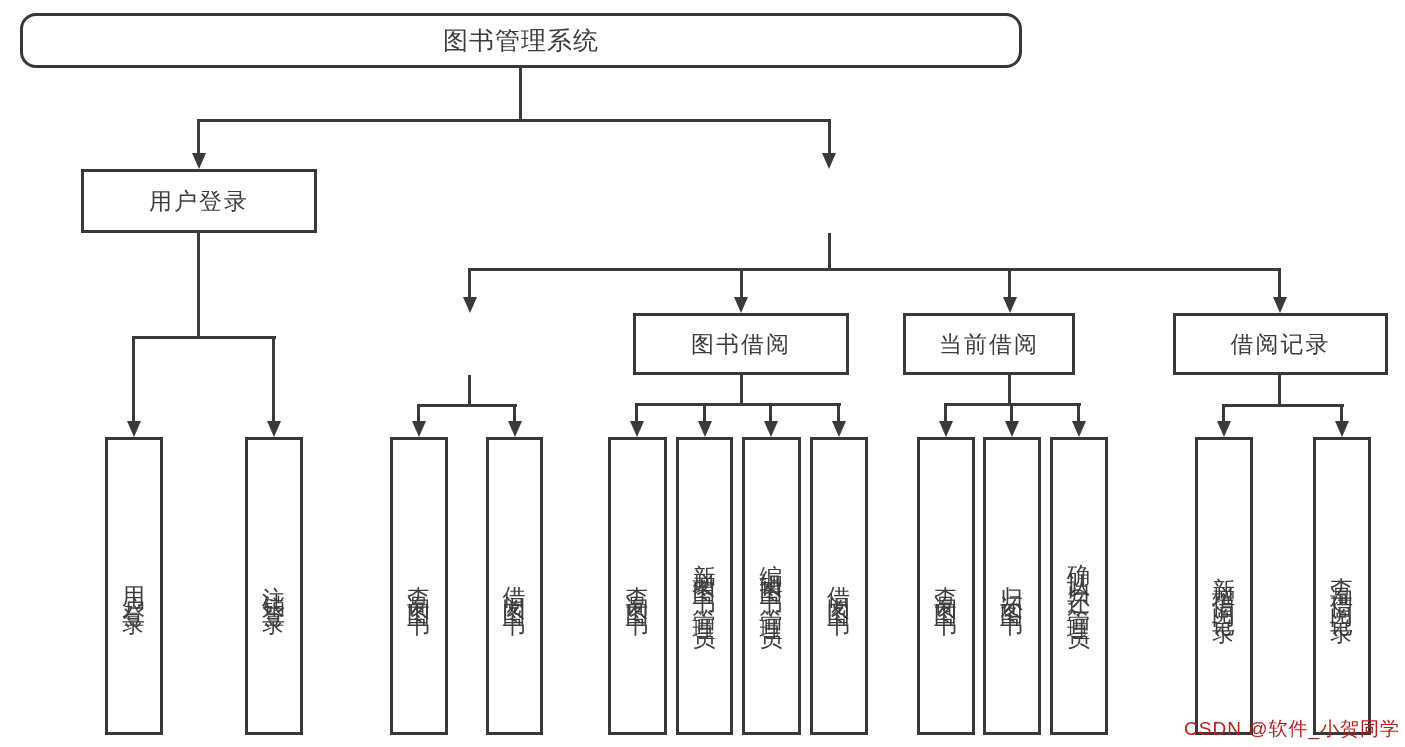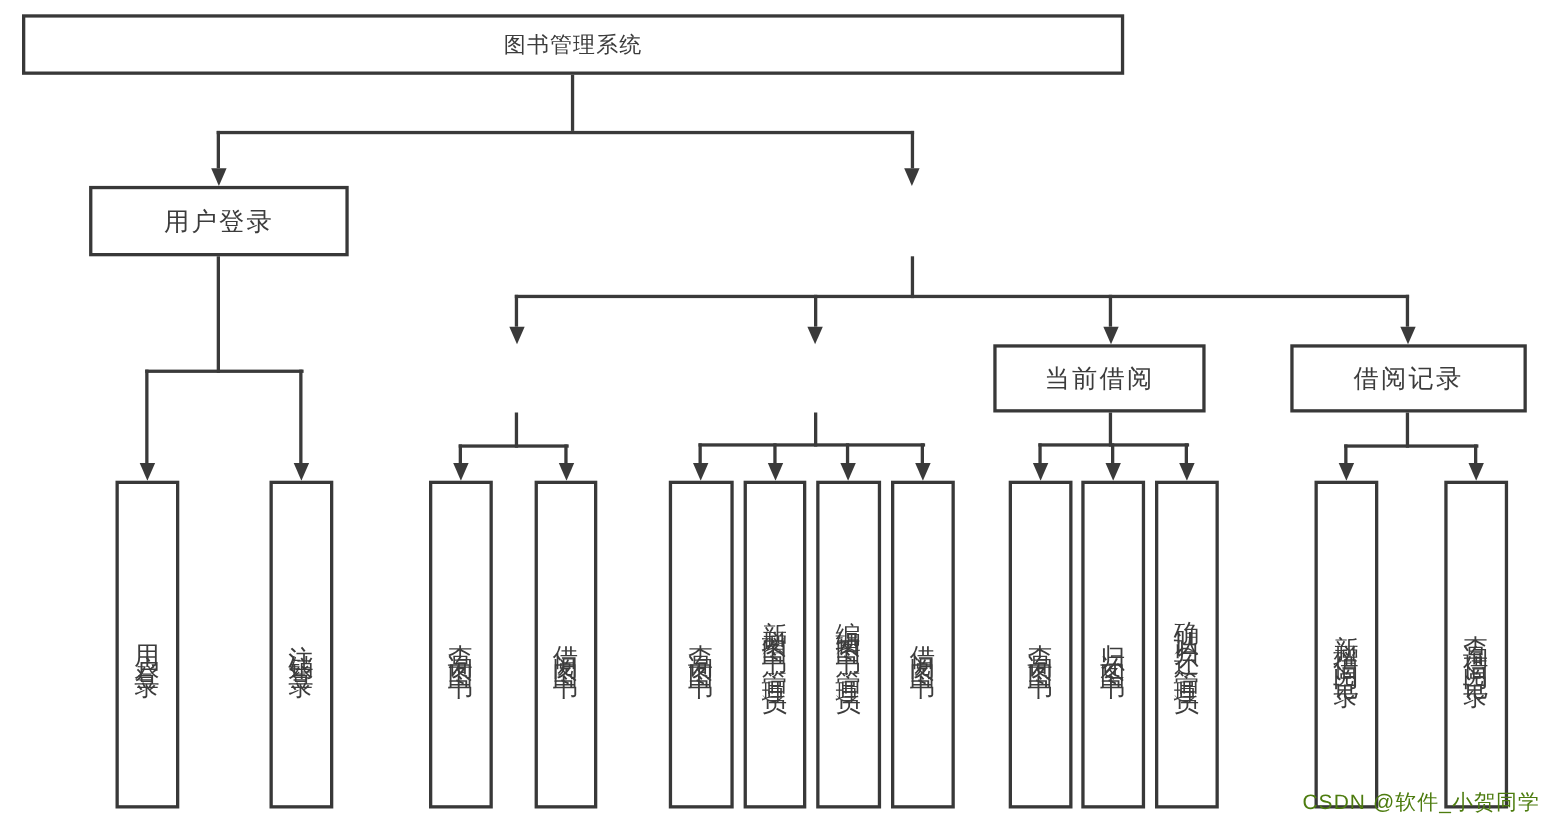--- a/index.html
+++ b/index.html
@@ -5,38 +5,38 @@
   html,body{margin:0;padding:0;background:#ffffff;}
   #stage{
     position:relative;width:1405px;height:747px;background:#ffffff;overflow:hidden;
     font-family:"Liberation Sans","DejaVu Sans",sans-serif;color:#3c3c3c;
   }
   .node{
     position:absolute;box-sizing:border-box;border:3px solid #383838;background:#ffffff;
     display:flex;align-items:center;justify-content:center;
     font-size:23px;letter-spacing:2px;white-space:nowrap;
   }
-  .title-node{font-size:20px;letter-spacing:1px;}
+  .title-node{font-size:25px;letter-spacing:1px;border-radius:16px;}
   .vnode{
     position:absolute;box-sizing:border-box;border:3px solid #383838;background:#ffffff;
     display:flex;align-items:center;justify-content:center;
   }
   .vnode span{
     writing-mode:vertical-rl;text-orientation:mixed;
     font-size:23px;line-height:1.05;letter-spacing:9px;
   }
   .h{position:absolute;height:3px;background:#3a3a3a;}
   .v{position:absolute;width:3px;background:#3a3a3a;}
   .arrow{
     position:absolute;width:0;height:0;
     border-left:7px solid transparent;border-right:7px solid transparent;
     border-top:16px solid #3a3a3a;
   }
   #watermark{
-    position:absolute;top:716px;right:5px;font-size:19px;color:#4d7c0f;letter-spacing:1px;
+    position:absolute;top:716px;right:5px;font-size:19px;color:#b91c1c;letter-spacing:1px;
   }
 </style>
 </head>
 <body>
 
 <div id="stage">
 
   <div class="node title-node" style="left:20px;top:13px;width:1002px;height:55px;">
     <span>图书管理系统</span>
   </div>
@@ -63,21 +63,24 @@
   <div class="h" style="left:468px;top:268px;width:813px;"></div>
   <div class="v" style="left:468px;top:268px;height:29px;"></div>
   <div class="arrow" style="left:463px;top:297px;"></div>
   <div class="v" style="left:740px;top:268px;height:29px;"></div>
   <div class="arrow" style="left:734px;top:297px;"></div>
   <div class="v" style="left:1008px;top:268px;height:29px;"></div>
   <div class="arrow" style="left:1003px;top:297px;"></div>
   <div class="v" style="left:1278px;top:268px;height:29px;"></div>
   <div class="arrow" style="left:1273px;top:297px;"></div>
 
-  <div class="node" style="left:903px;top:313px;width:193px;height:62px;">
+  <div class="node" style="left:633px;top:313px;width:216px;height:62px;">
+    <span>图书借阅</span>
+  </div>
+  <div class="node" style="left:903px;top:313px;width:172px;height:62px;">
     <span>当前借阅</span>
   </div>
   <div class="node" style="left:1173px;top:313px;width:215px;height:62px;">
     <span>借阅记录</span>
   </div>
 
   <div class="v" style="left:468px;top:375px;height:32px;"></div>
   <div class="h" style="left:417px;top:404px;width:100px;"></div>
   <div class="v" style="left:417px;top:404px;height:17px;"></div>
   <div class="arrow" style="left:412px;top:421px;"></div>

